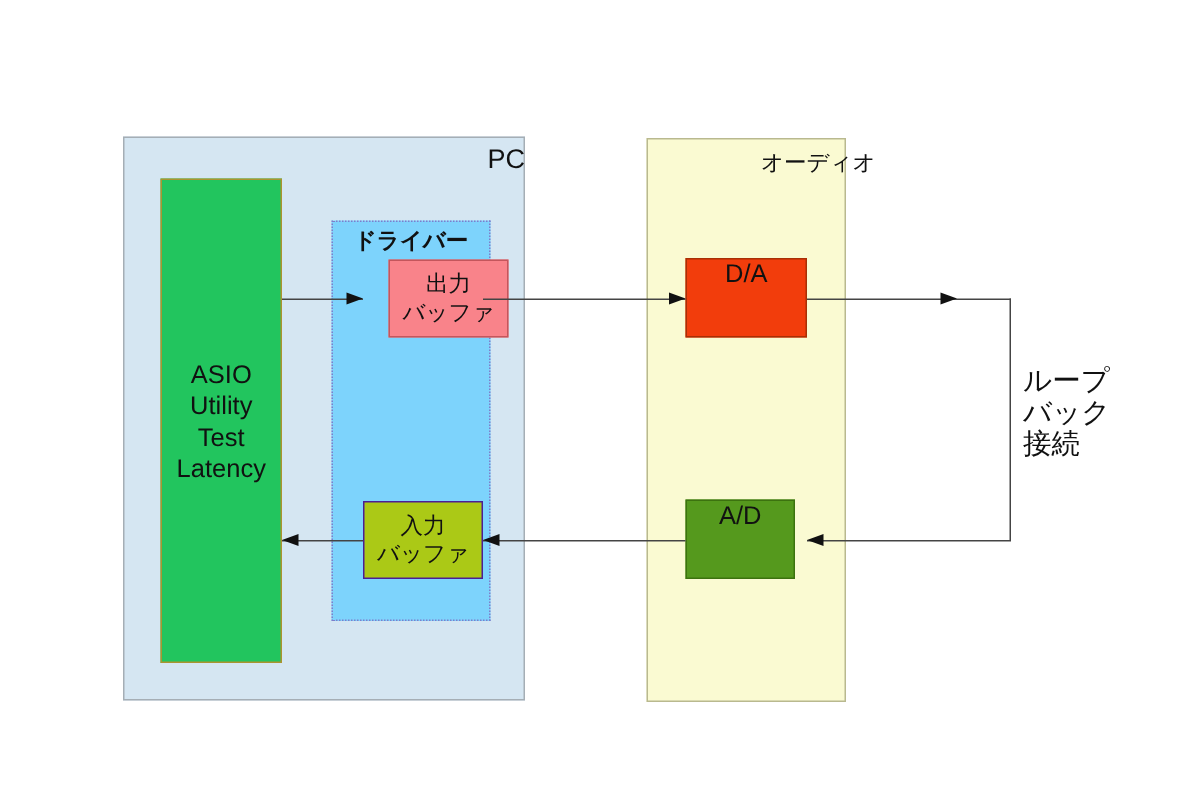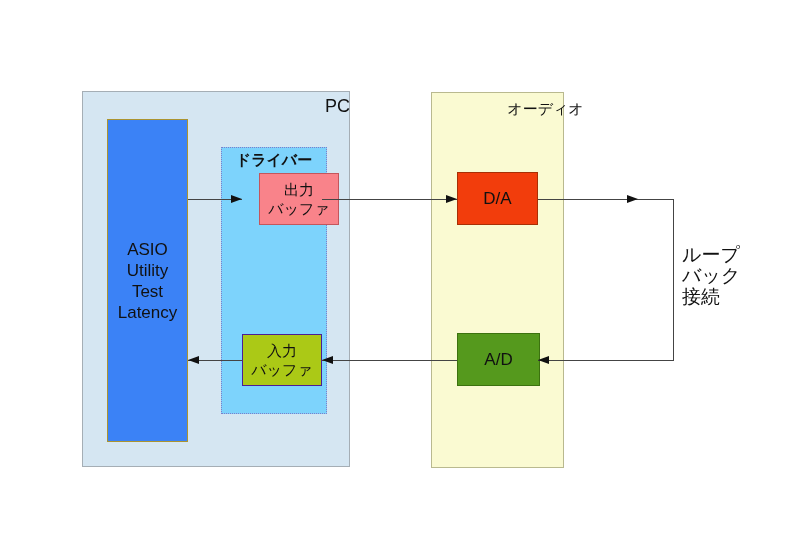--- a/index.html
+++ b/index.html
@@ -25,21 +25,21 @@
     border: 1px solid #a5aeb5;
   }
   .pc-title {
     position: absolute; left: 82px; top: 96px; width: 268px;
     text-align: right; font-size: 18px; color: #111;
   }
 
   
   .asio {
     left: 107px; top: 119px; width: 81px; height: 323px;
-    background: #3b82f6;
+    background: #22c55e;
     border: 1px solid #ab9430;
     display: flex; flex-direction: column;
     align-items: center; justify-content: center;
     font-size: 17px; line-height: 21px; text-align: center;
   }
 
   
   .driver {
     left: 221px; top: 147px; width: 106px; height: 267px;
     background: #7dd3fc;
@@ -75,30 +75,30 @@
     background: #fafad2;
     border: 1px solid #b9b98f;
   }
   .audio-title {
     position: absolute; left: 0; top: 5px; width: 100%;
     text-align: center; font-size: 15px; line-height: 21px; padding-left: 48px;
   }
 
   
   .conv {
-    display: flex; align-items: center; justify-content: center;
+    display: flex; align-items: flex-start; justify-content: center;
     font-size: 17px;
   }
   .da {
     left: 457px; top: 172px; width: 81px; height: 53px;
     background: #f23d0c;
     border: 1px solid #a82f05;
   }
   .ad {
-    left: 457px; top: 333px; width: 83px; height: 53px;
+    left: 457px; top: 333px; width: 73px; height: 53px;
     background: #55991d;
     border: 1px solid #3c720f;
   }
 
   
   .loopback {
     position: absolute; left: 682px; top: 244px;
     font-size: 19px; line-height: 21px; white-space: nowrap;
   }
 

